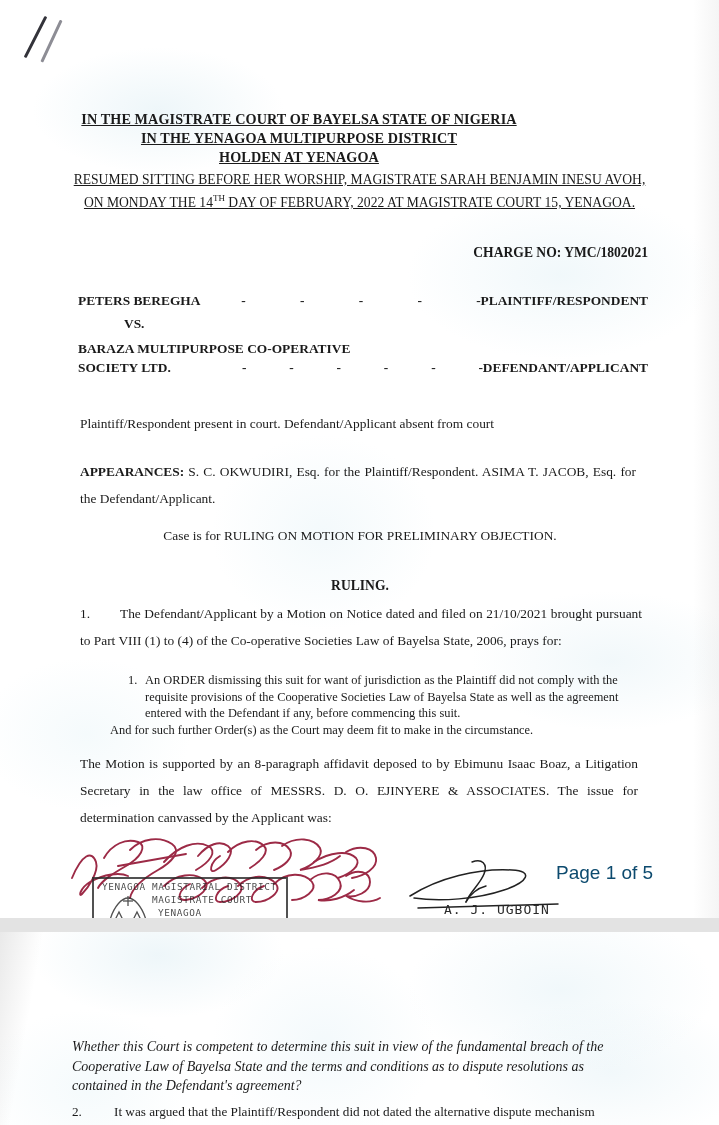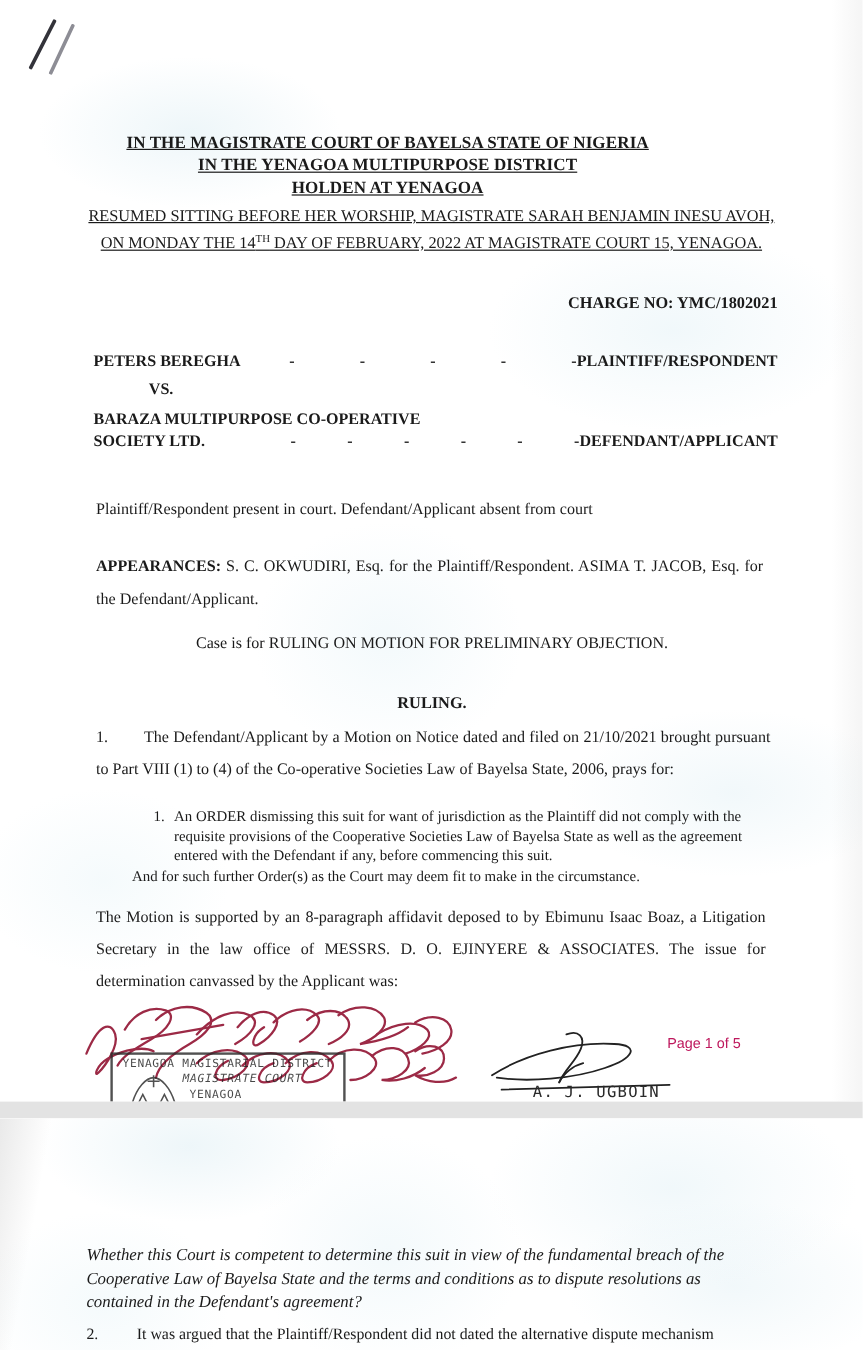--- a/index.html
+++ b/index.html
@@ -72,21 +72,21 @@
 
   .hdr-line {
     text-align: center;
     font-weight: bold;
     font-size: 14.2px;
     letter-spacing: .1px;
     line-height: 18px;
   }
   .hdr-line span.u { text-decoration: underline; }
 
-  .court-title { position: absolute; left: 0; top: 110px; width: 598px; padding-left: 24px; }
+  .court-title { position: absolute; left: 0; top: 110px; width: 598px; }
   .court-title .hdr-line + .hdr-line { margin-top: 1px; }
 
   .sitting {
     position: absolute;
     left: 72px; top: 171px; width: 575px;
     text-align: center;
     font-weight: normal;
     font-size: 13.6px;
     line-height: 18.5px;
   }
@@ -191,33 +191,33 @@
   .stamp-inner {
     font-family: "DejaVu Sans Mono", monospace;
     font-size: 9.4px;
     letter-spacing: .6px;
     color: #1f1f1f;
     line-height: 13px;
     padding-left: 6px;
     padding-top: 1px;
   }
   .stamp-l1 { padding-left: 2px; }
-  .stamp-l2 { padding-left: 52px; font-style: italic; }
+  .stamp-l2 { padding-left: 52px; }
   .stamp-l3 { padding-left: 58px; }
   .stamp-crest {
     position: absolute;
     left: 12px; top: 15px;
     width: 44px; height: 28px;
   }
   .page-num {
     position: absolute;
     left: 556px; top: 862px;
     font-family: "Liberation Sans", sans-serif;
-    font-size: 12px;
-    color: #be185d;
+    font-size: 19px;
+    color: #0c4a6e;
   }
 
   
   .issue-quote {
     position: absolute;
     left: 72px; top: 105px; width: 538px;
     font-style: italic;
     font-size: 14px;
     line-height: 19.5px;
     text-align: left;

